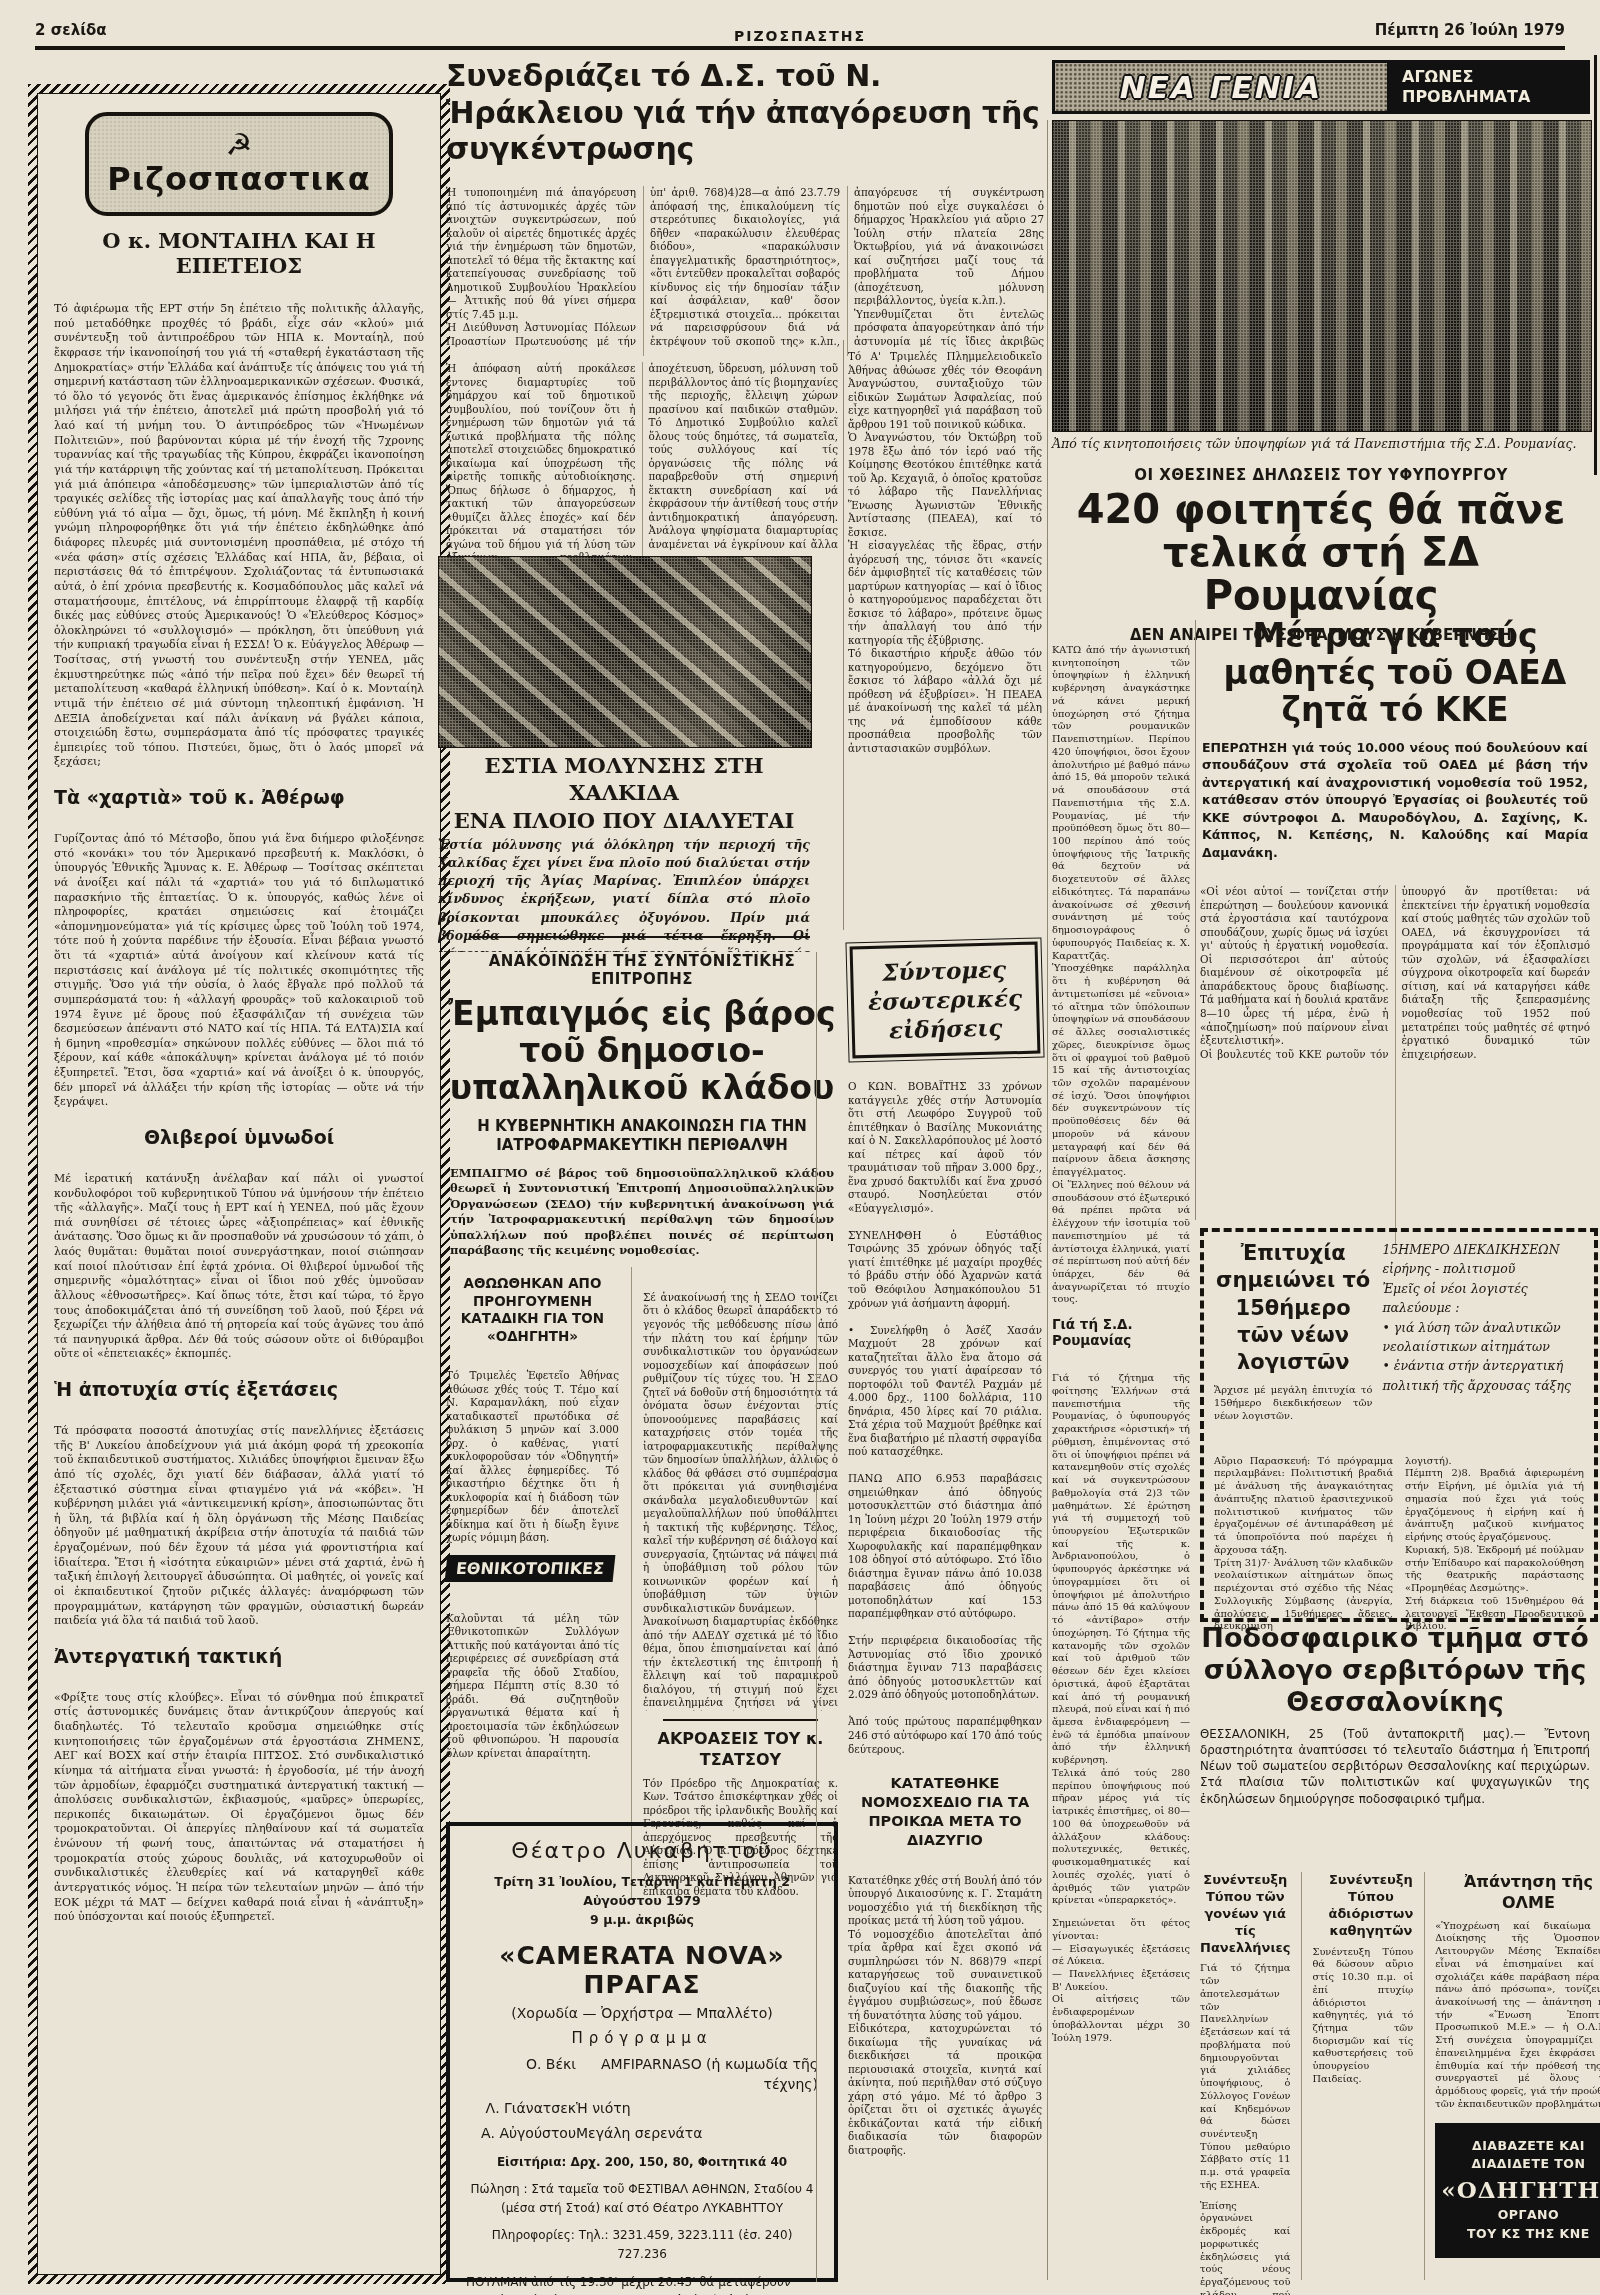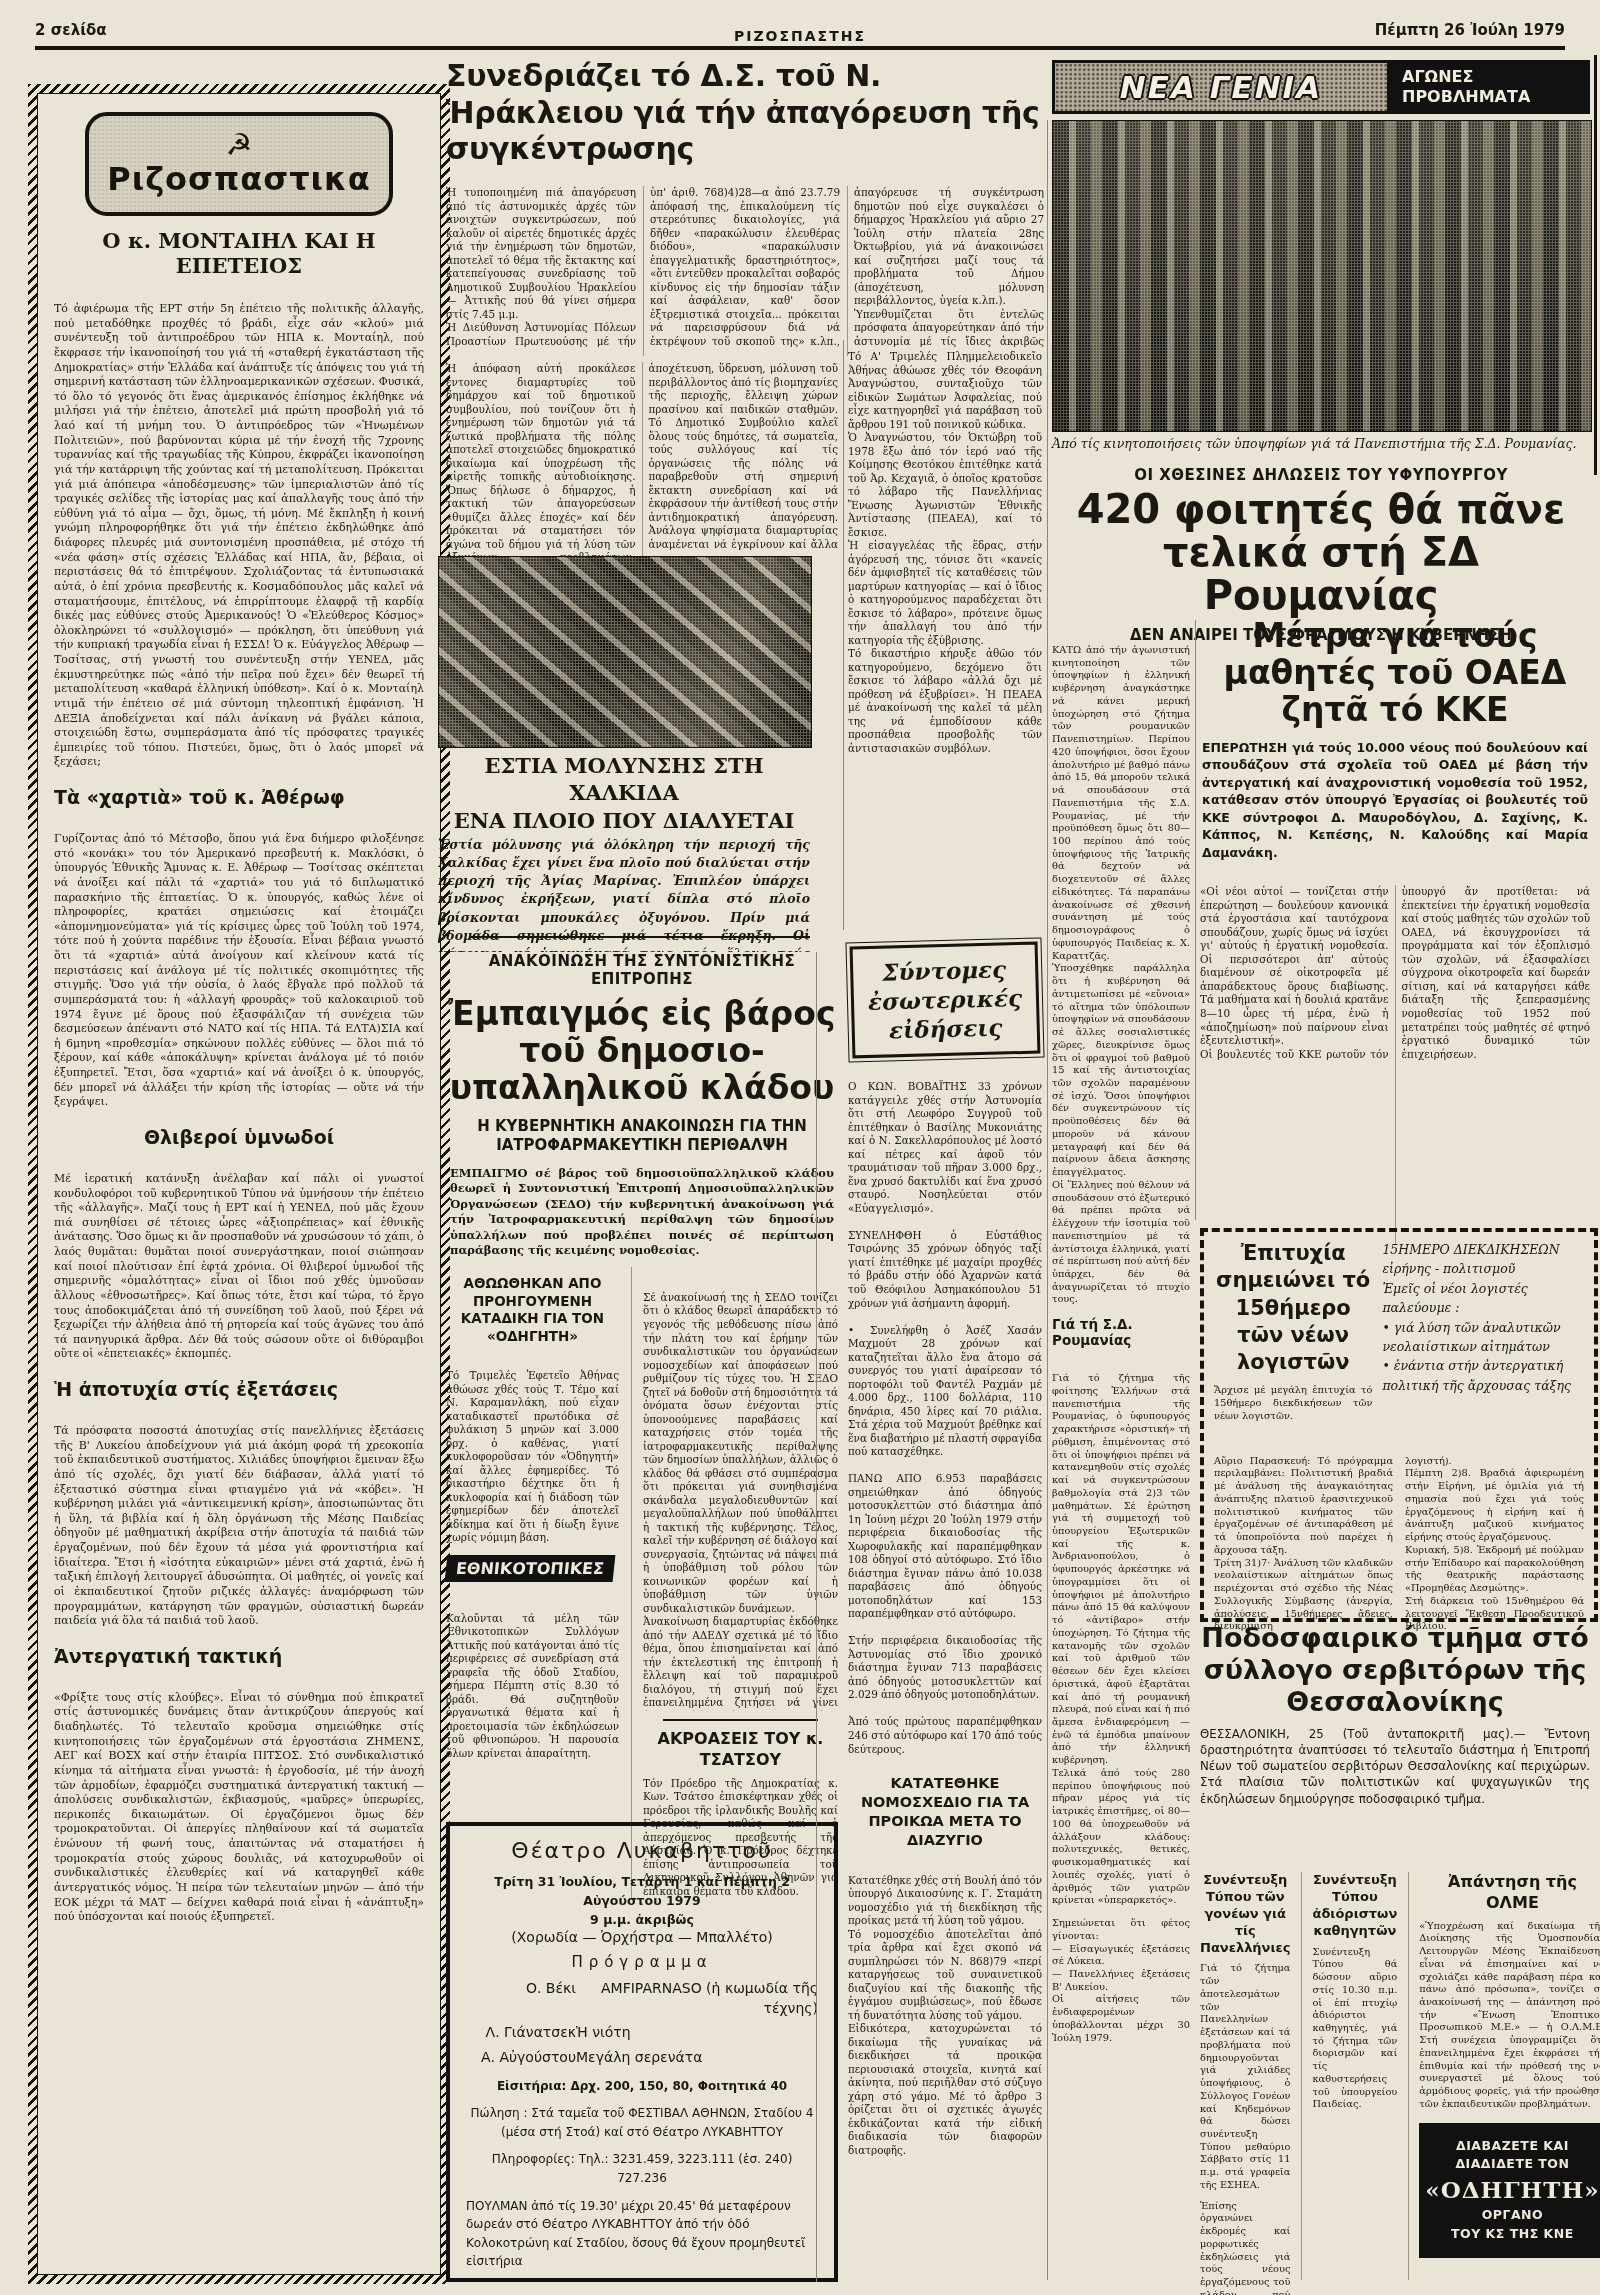--- a/index.html
+++ b/index.html
@@ -154,20 +154,21 @@
       <div class="subhead" style="font-size:16px;">ΑΚΡΟΑΣΕΙΣ ΤΟΥ κ. ΤΣΑΤΣΟΥ</div>
       <div class="body-sm just" style="margin-top:6px;">Τόν Πρόεδρο τῆς Δημοκρατίας κ. Κων. Τσάτσο ἐπισκέφτηκαν χθές οἱ πρόεδροι τῆς ἰρλανδικῆς Βουλῆς καί Γερουσίας, καθώς καί ὁ ἀπερχόμενος πρεσβευτής τῆς Αὐστρίας. Ὁ κ. Πρόεδρος δέχτηκε ἐπίσης ἀντιπροσωπεία τοῦ Δικηγορικοῦ Συλλόγου Ἀθηνῶν γιά ἐπίκαιρα θέματα τοῦ κλάδου.</div>
     </div>
   </div>
 </div>
 
 <div class="abs ad" style="left:446px;top:1822px;width:352px;height:428px;">
   <div class="venue">Θέατρο Λυκαβηττοῦ</div>
   <div class="dates">Τρίτη 31 Ἰουλίου, Τετάρτη 1 καί Πέμπτη 2 Αὐγούστου 1979</div>
   <div class="dates">9 μ.μ. ἀκριβῶς</div>
+  <div class="title">«CAMERATA NOVA» ΠΡΑΓΑΣ</div>
   <div class="sub">(Χορωδία — Ὀρχήστρα — Μπαλλέτο)</div>
   <div class="plabel">Πρόγραμμα</div>
   <div class="prow">
     <span class="c">Ο. Βέκι</span>
     <span>AMFIPARNASO (ἡ κωμωδία τῆς τέχνης)</span>
   </div>
   <div class="prow">
     <span class="c">Λ. Γιάνατσεκ</span>
     <span>Ἡ νιότη</span>
   </div>
@@ -277,21 +278,21 @@
   <div class="just" style="font:400 11.8px/1.38 'DejaVu Sans',sans-serif;margin-top:8px;">ΘΕΣΣΑΛΟΝΙΚΗ, 25 (Τοῦ ἀνταποκριτῆ μας).— Ἔντονη δραστηριότητα ἀναπτύσσει τό τελευταῖο διάστημα ἡ Ἐπιτροπή Νέων τοῦ σωματείου σερβιτόρων Θεσσαλονίκης καί περιχώρων. Στά πλαίσια τῶν πολιτιστικῶν καί ψυχαγωγικῶν της ἐκδηλώσεων δημιούργησε ποδοσφαιρικό τμῆμα.</div>
 </div>
 
 <div class="abs" style="left:1200px;top:1872px;width:390px;height:408px;display:flex;gap:11px;">
   <div style="flex:1;">
     <div class="subhead" style="font-size:13px;">Συνέντευξη Τύπου τῶν γονέων γιά τίς Πανελλήνιες</div>
     <div class="body-xs just" style="margin-top:6px;">Γιά τό ζήτημα τῶν ἀποτελεσμάτων τῶν Πανελληνίων ἐξετάσεων καί τά προβλήματα πού δημιουργοῦνται γιά χιλιάδες ὑποψήφιους, ὁ Σύλλογος Γονέων καί Κηδεμόνων θά δώσει συνέντευξη Τύπου μεθαύριο Σάββατο στίς 11 π.μ. στά γραφεῖα τῆς ΕΣΗΕΑ.</div>
     <div class="body-xs just" style="margin-top:8px;">Ἐπίσης ὀργανώνει ἐκδρομές καί μορφωτικές ἐκδηλώσεις γιά τούς νέους ἐργαζόμενους τοῦ κλάδου, πού δουλεύουν κάτω ἀπό ἰδιαίτερα βαριές συνθῆκες: ἀπλήρωτες ὑπερωρίες, νυχτερινή δουλιά χωρίς προσαυξήσεις, στέρηση τῆς κυριακάτικης ἀνάπαυσης. Ἡ Ἐπιτροπή Νέων καλεῖ ὅλους τούς νέους σερβιτόρους νά πλαισιώσουν τό σωματεῖο καί τίς ἐκδηλώσεις του. Οἱ ἐγγραφές γίνονται στά γραφεῖα τοῦ σωματείου κάθε μέρα 5 μέχρι 8 μ.μ.</div>
   </div>
   <div style="flex:1;border-left:1px solid #9b957f;padding-left:10px;">
-    <div class="subhead" style="font-size:13px;">Συνέντευξη Τύπου ἀδιόριστων καθηγητῶν</div>
+    <div class="subhead" style="font-size:13px;margin-left:16px;">Συνέντευξη Τύπου ἀδιόριστων καθηγητῶν</div>
     <div class="body-xs just" style="margin-top:6px;">Συνέντευξη Τύπου θά δώσουν αὔριο στίς 10.30 π.μ. οἱ ἐπί πτυχίῳ ἀδιόριστοι καθηγητές, γιά τό ζήτημα τῶν διορισμῶν καί τίς καθυστερήσεις τοῦ ὑπουργείου Παιδείας.</div>
   </div>
   <div style="flex:1.1;border-left:1px solid #9b957f;padding-left:10px;">
     <div class="subhead" style="font-size:16px;">Ἀπάντηση τῆς ΟΛΜΕ</div>
     <div class="body-xs just" style="margin-top:6px;">«Ὑποχρέωση καί δικαίωμα τῆς Διοίκησης τῆς Ὁμοσπονδίας Λειτουργῶν Μέσης Ἐκπαίδευσης εἶναι νά ἐπισημαίνει καί νά σχολιάζει κάθε παράβαση πέρα καί πάνω ἀπό πρόσωπα», τονίζει σέ ἀνακοίνωσή της — ἀπάντηση πρός τήν «Ἕνωση Ἐποπτικοῦ Προσωπικοῦ Μ.Ε.» — ἡ Ο.Λ.Μ.Ε. Στή συνέχεια ὑπογραμμίζει ὅτι ἐπανειλημμένα ἔχει ἐκφράσει τήν ἐπιθυμία καί τήν πρόθεσή της νά συνεργαστεῖ μέ ὅλους τούς ἁρμόδιους φορεῖς, γιά τήν προώθηση τῶν ἐκπαιδευτικῶν προβλημάτων.</div>
     <div class="odg-box">
       <div class="l">ΔΙΑΒΑΖΕΤΕ ΚΑΙ</div>
       <div class="l">ΔΙΑΔΙΔΕΤΕ ΤΟΝ</div>
       <div class="big">«ΟΔΗΓΗΤΗ»</div>
       <div class="l">ΟΡΓΑΝΟ</div>

